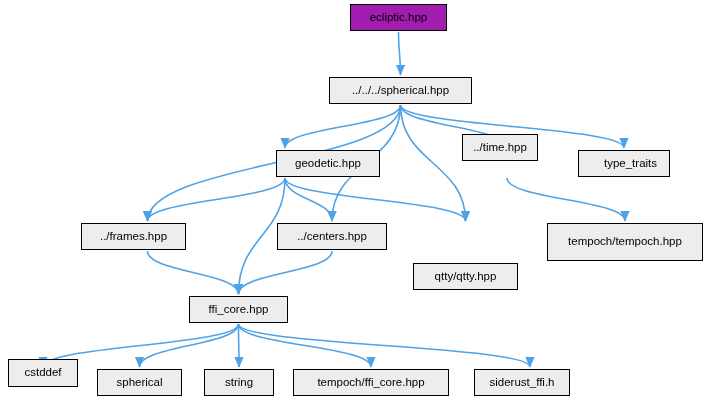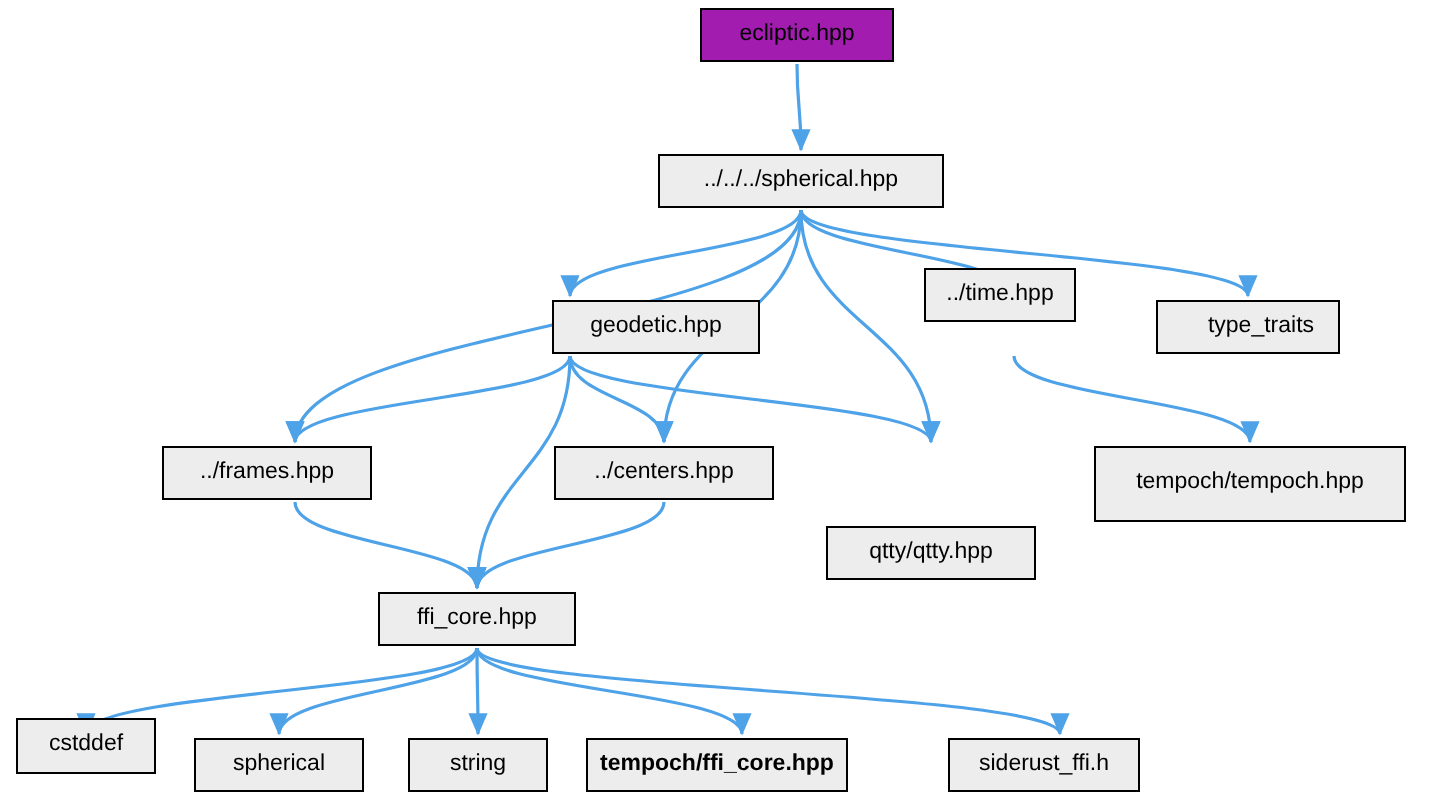--- a/index.html
+++ b/index.html
@@ -108,20 +108,20 @@
       </div>
       <div class="node fill-grey" style="left: 8px; top: 359px; width: 70px; height: 28px;">
         <span>cstddef</span>
       </div>
       <div class="node fill-grey" style="left: 97px; top: 369px; width: 85px; height: 27px;">
         <span>spherical</span>
       </div>
       <div class="node fill-grey" style="left: 204px; top: 369px; width: 70px; height: 27px;">
         <span>string</span>
       </div>
-      <div class="node fill-grey" style="left: 293px; top: 369px; width: 131px; height: 27px; font-weight: bold;">
+      <div class="node fill-grey" style="left: 293px; top: 369px; width: 156px; height: 27px;">
         <span>tempoch/ffi_core.hpp</span>
       </div>
       <div class="node fill-grey" style="left: 474px; top: 369px; width: 96px; height: 27px;">
         <span>siderust_ffi.h</span>
       </div>
     </div>
 </div>
 
 </body></html>

